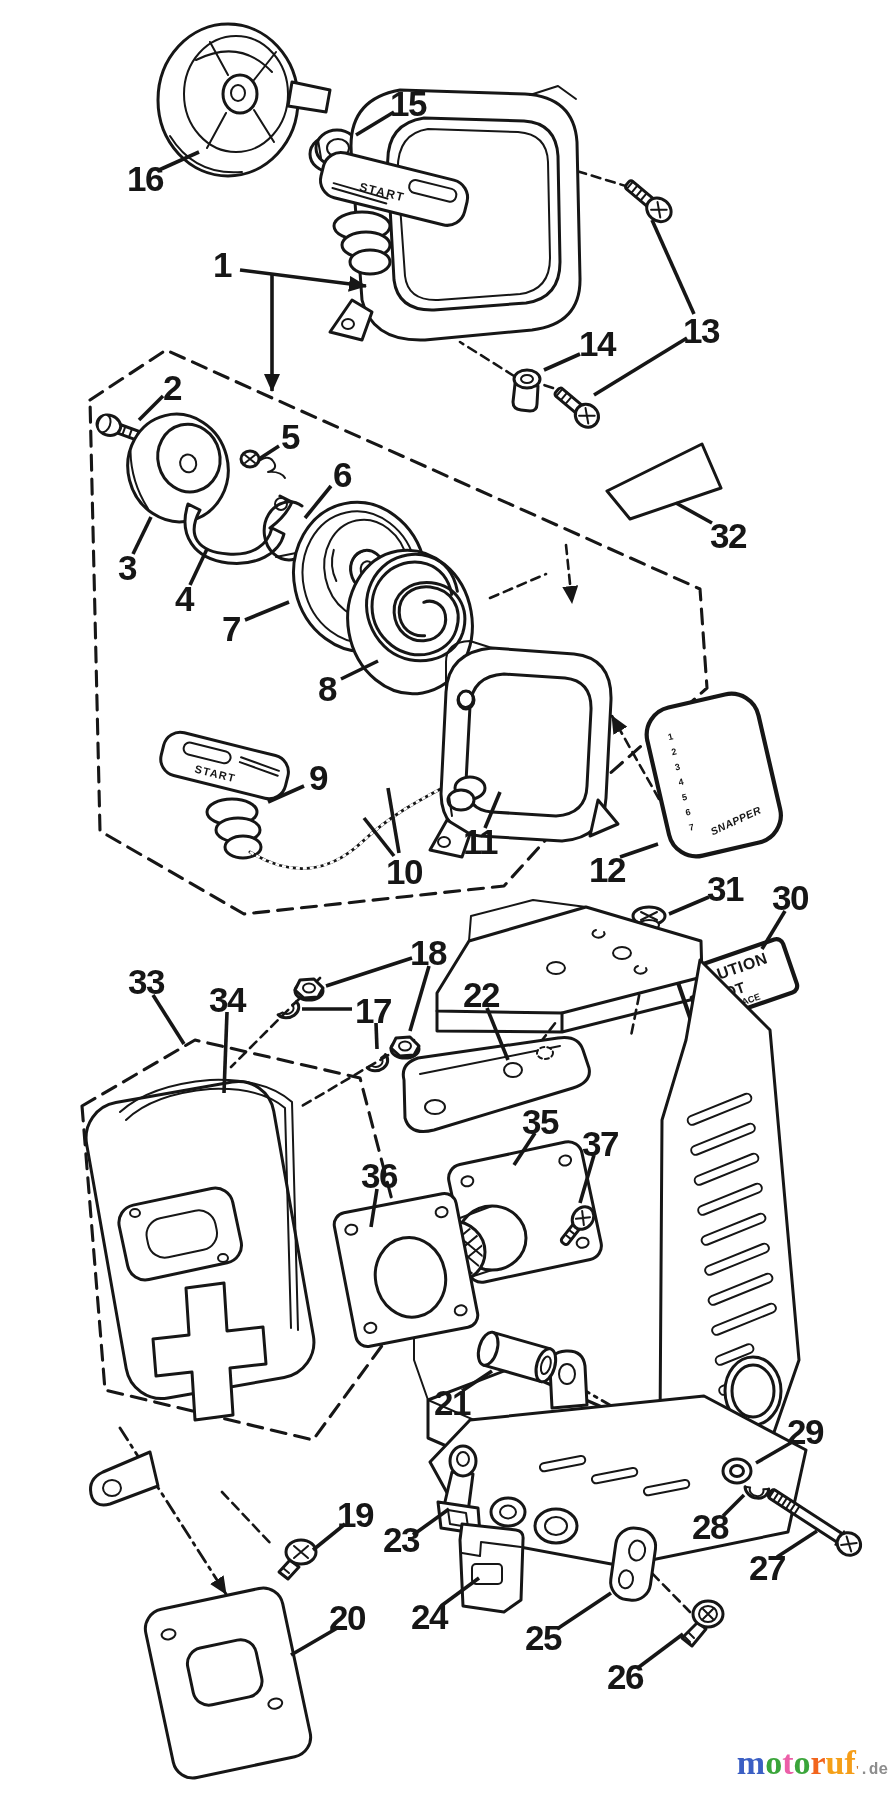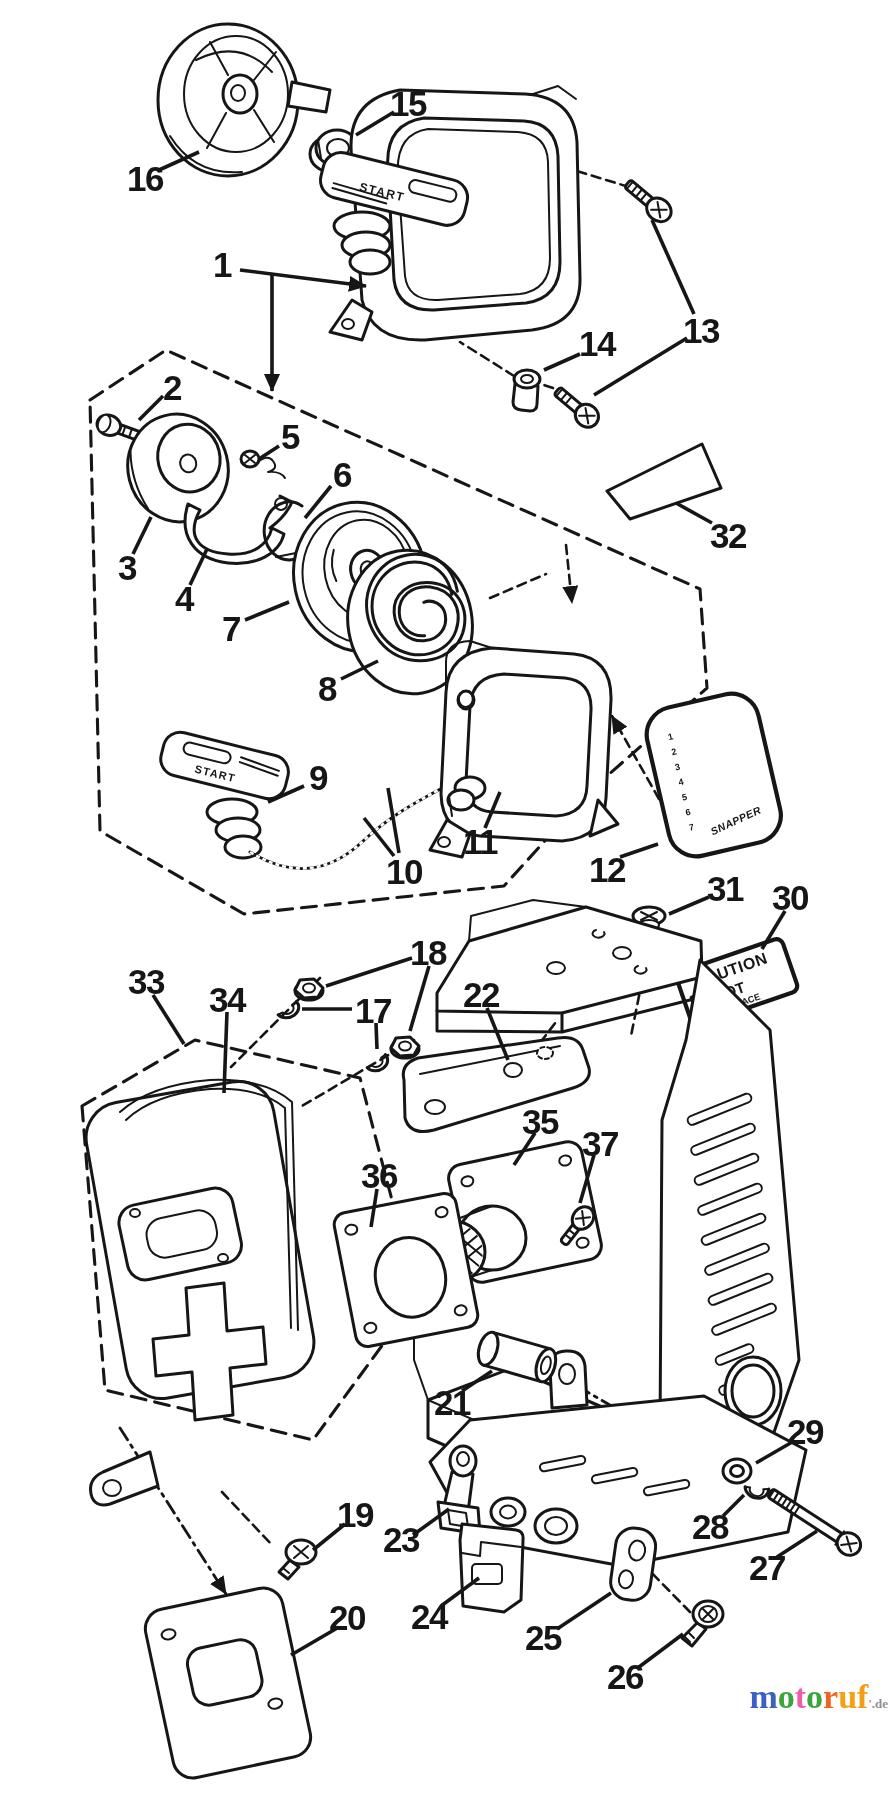--- a/index.html
+++ b/index.html
@@ -11,24 +11,24 @@
   svg .thick{stroke-width:4.2;}
   svg .wfill{fill:#ffffff;}
   svg .kfill{fill:#161616;stroke:none;}
   svg .dash{stroke-dasharray:15 9;stroke-width:3.1;}
   svg .dashdot{stroke-dasharray:14 6 3 6;stroke-width:2.8;}
   svg .adash{stroke-dasharray:9 6;stroke-width:2.6;}
   svg .leader{stroke:#161616;stroke-width:3.6;fill:none;}
   svg text{font-family:"Liberation Sans",sans-serif;fill:#161616;}
   svg text.co{font-size:35px;font-weight:800;letter-spacing:-1.5px;}
   svg text.tiny{font-weight:700;}
-  .watermark{position:absolute;left:712px;top:1680px;width:176px;display:flex;
+  .watermark{position:absolute;left:712px;top:1746px;width:176px;display:flex;
              justify-content:flex-end;align-items:baseline;
              font-family:"Liberation Serif",serif;font-weight:700;font-size:34px;line-height:1;}
-  .watermark .suffix{font-size:13px;font-weight:700;}
+  .watermark .suffix{font-size:16px;font-weight:700;font-family:Liberation Mono, monospace;}
   .watermark .accent{font-size:12px;vertical-align:super;}
 </style>
 </head>
 <body>
 
 <div class="stage">
 <svg width="892" height="1800" viewBox="0 0 892 1800">
   <defs>
     <marker id="arw" markerUnits="userSpaceOnUse" markerWidth="20" markerHeight="16" refX="17" refY="8" orient="auto">
       <path d="M0,0 L18,8 L0,16 Z" fill="#161616"></path>

